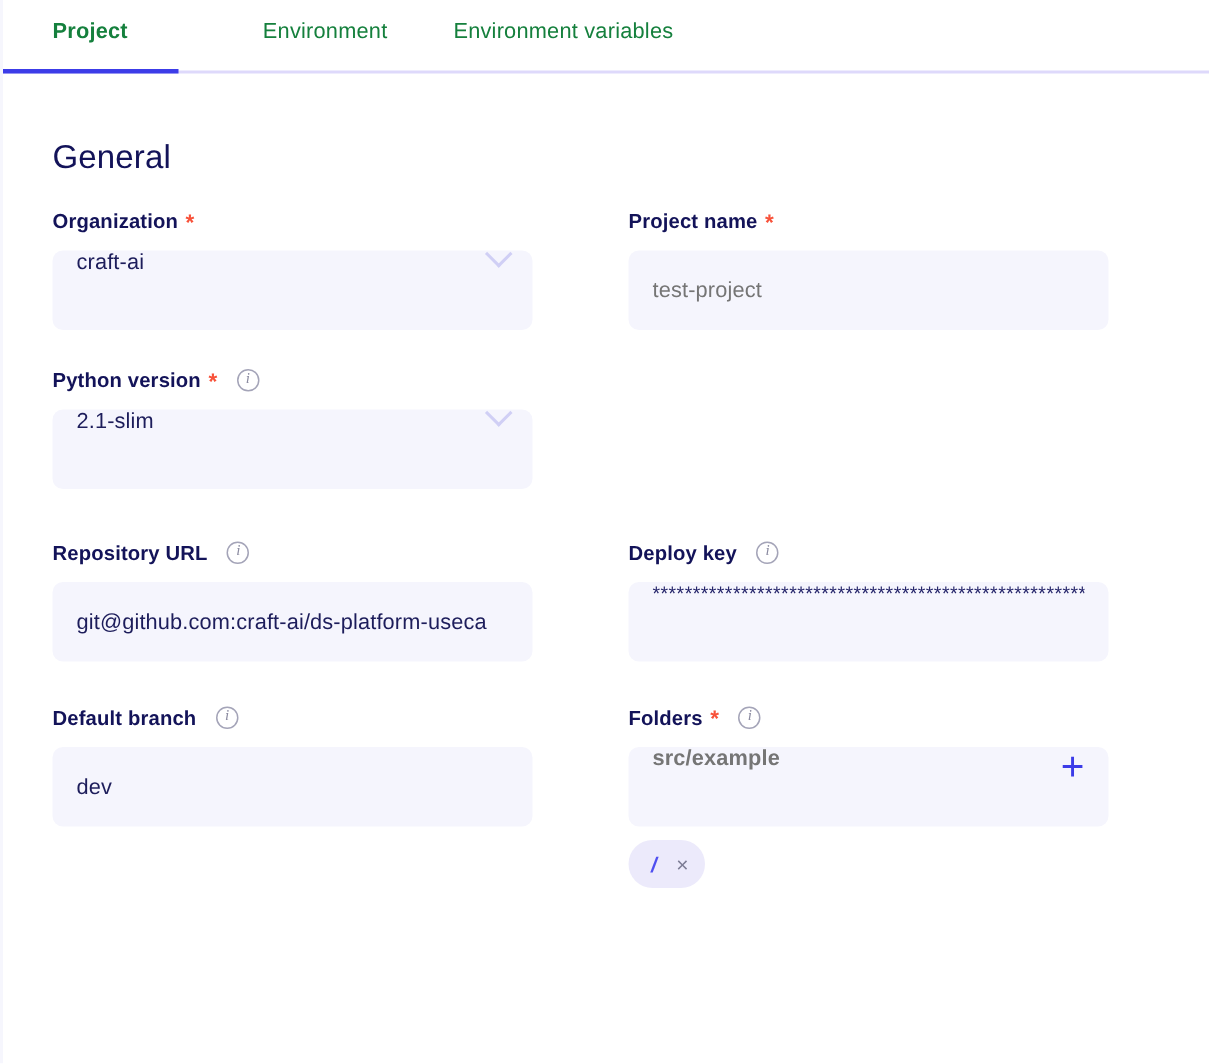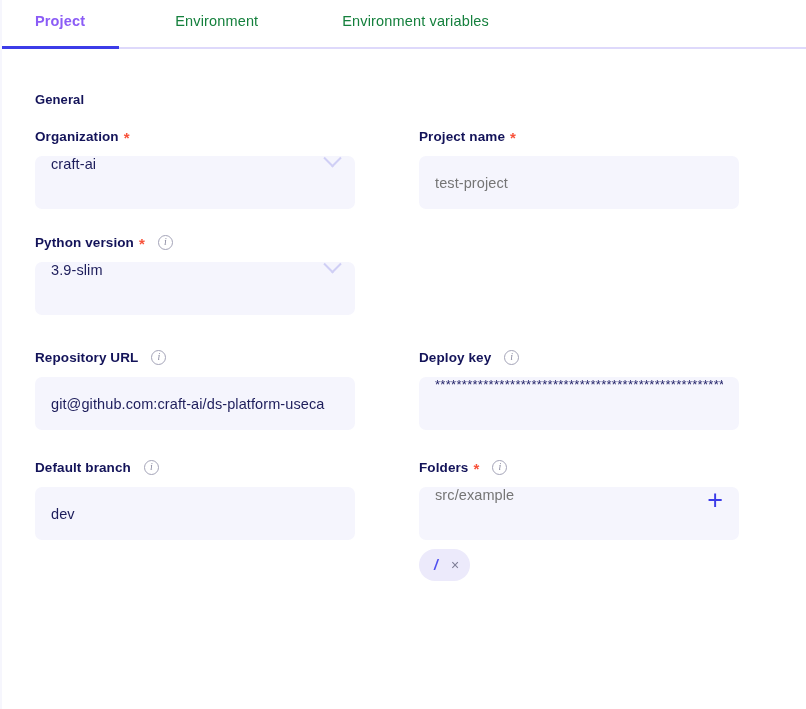--- a/index.html
+++ b/index.html
@@ -33,40 +33,40 @@
     font-size: 14.5px;
     letter-spacing: 0.15px;
     color: #15803d;
     background: none;
     border: none;
     cursor: pointer;
     font-family: "Liberation Sans", sans-serif;
     padding: 0;
     white-space: nowrap;
   }
-  .tab-project { margin-left: 33px; font-weight: bold; color: #8b5cf6; }
+  .tab-project { margin-left: 33px; font-weight: bold; color: #15803d; }
   .tab-environment { margin-left: 90px; }
-  .tab-envvars { margin-left: 84px; }
+  .tab-envvars { margin-left: 44px; }
 
   .tab-underline {
     position: absolute;
     left: 0;
     bottom: -2px;
     width: 117px;
     height: 3px;
     background: #3c3ce8;
   }
 
   
   .content { padding: 0 33px; }
 
   .section-title {
     color: #131359;
-    font-size: 13px;
-    font-weight: bold;
+    font-size: 22px;
+    font-weight: normal;
     letter-spacing: 0.1px;
   }
 
   .grid {
     display: grid;
     grid-template-columns: 320px 320px;
     column-gap: 64px;
   }
 
   .field { position: relative; }
@@ -232,21 +232,21 @@
 
     <div class="grid sp-row2">
 
       <div class="field">
         <div class="field-label">
           <span>Python version</span>
           <span class="req">*</span>
           <span class="info-icon">i</span>
         </div>
         <div class="control select">
-          <span>3.9-slim</span>
+          <span>2.1-slim</span>
           <span class="chevron"></span>
         </div>
       </div>
 
       <div></div>
     </div>
 
 
     <div class="grid sp-row3">
 
@@ -280,21 +280,21 @@
         <input class="control textinput" type="text" value="dev" style="">
       </div>
 
       <div class="field">
         <div class="field-label">
           <span>Folders</span>
           <span class="req">*</span>
           <span class="info-icon">i</span>
         </div>
         <div class="control">
-          <input class="control textinput placeholder" type="text" style="margin: 0px; height: auto; padding: 0px; background: none;" placeholder="src/example">
+          <input class="control textinput placeholder" type="text" style="margin: 0px; height: auto; padding: 0px; background: none; font-weight: bold;" placeholder="src/example">
           <button class="plus-btn">+</button>
         </div>
         <div class="chips">
           <span class="chip">
             <span class="chip-label">/</span>
             <button class="chip-remove">×</button>
           </span>
         </div>
       </div>
 

